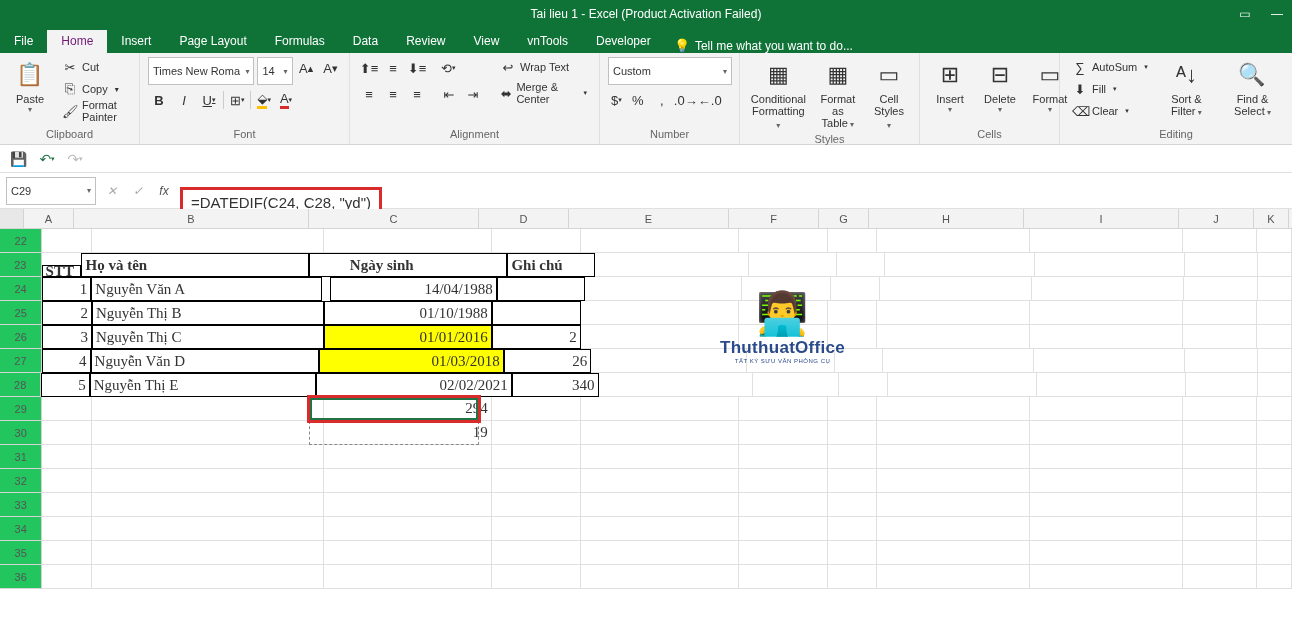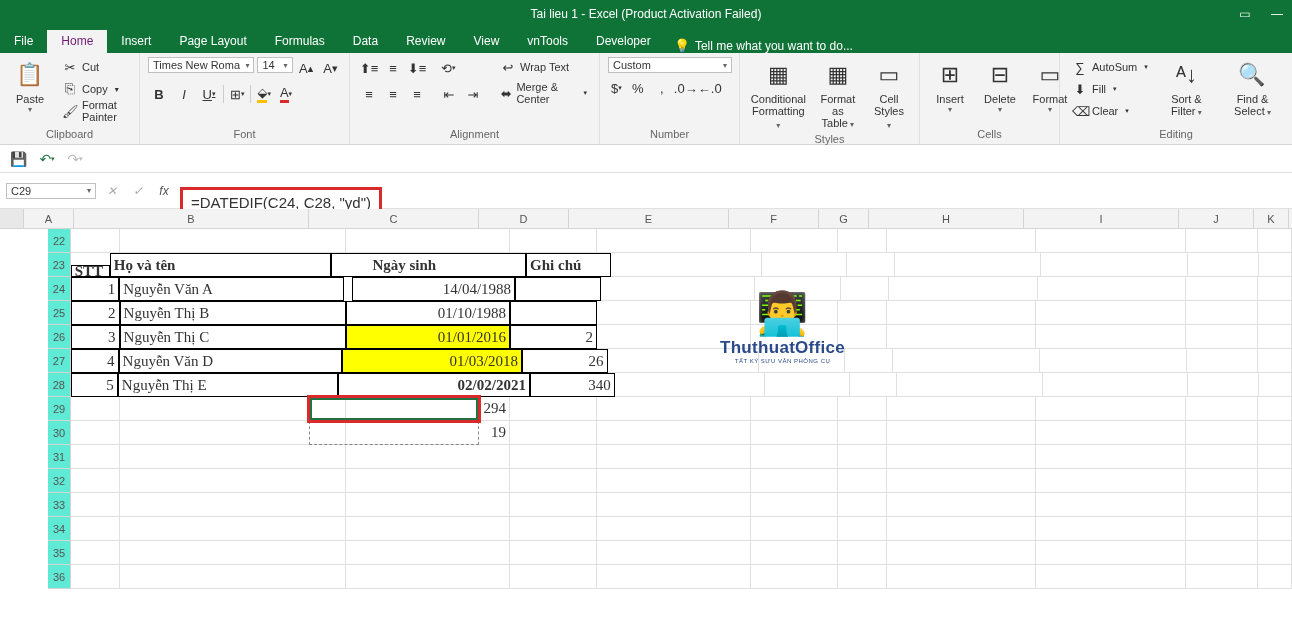--- a/index.html
+++ b/index.html
@@ -27,21 +27,21 @@
 
 .btn-v { display: flex; flex-direction: column; align-items: center; justify-content: center; padding: 2px 4px; cursor: pointer; min-width: 44px; }
 .btn-v .ic { width: 32px; height: 32px; display: flex; align-items: center; justify-content: center; font-size: 22px; }
 .btn-v .lbl { font-size: 11px; text-align: center; line-height: 1.1; margin-top: 2px; }
 .btn-v .caret { font-size: 8px; color: #666; }
 
 .mini-col { display: flex; flex-direction: column; gap: 2px; }
 .mini { display: flex; align-items: center; gap: 4px; padding: 1px 4px; cursor: pointer; font-size: 11px; height: 20px; }
 .mini .ic { width: 16px; text-align: center; font-size: 13px; }
 
-.dropdown { border: 1px solid #c0c0c0; background: #fff; height: 16px; display: flex; align-items: center; padding: 0 4px; font-size: 11px; }
+.dropdown { border: 1px solid #c0c0c0; background: #fff; height: 28px; display: flex; align-items: center; padding: 0 4px; font-size: 11px; }
 .dropdown .dd-caret { margin-left: auto; font-size: 8px; color: #666; padding-left: 4px; }
 
 .ic-btn { width: 22px; height: 22px; display: inline-flex; align-items: center; justify-content: center; cursor: pointer; font-size: 13px; }
 .ic-btn.wide { width: auto; padding: 0 3px; }
 
 
 .qat { height: 28px; background: #fff; border-bottom: 1px solid #e0e0e0; display: flex; align-items: center; padding: 0 8px; gap: 6px; }
 .qat .ic-btn { font-size: 14px; color: #217346; }
 
 
@@ -52,21 +52,21 @@
 .formula-input { flex: 1; position: relative; }
 .formula-highlight { position: absolute; top: -4px; left: 0; border: 3px solid #d92b2b; padding: 4px 8px 6px; font-size: 15px; font-family: "Segoe UI", sans-serif; background: #fff; }
 
 
 .grid-area { position: relative; width: 1292px; }
 .col-headers { display: flex; height: 20px; border-bottom: 1px solid #d4d4d4; background: #f3f3f3; font-size: 11px; color: #555; position: sticky; top: 0; }
 .col-headers .sel-all { width: 24px; border-right: 1px solid #d4d4d4; background: #e8e8e8; }
 .ch { border-right: 1px solid #d4d4d4; display: flex; align-items: center; justify-content: center; }
 .grid-body { position: relative; }
 .row { display: flex; height: 24px; }
-.rh { width: 24px; background: #5eead4; border-right: 1px solid #d4d4d4; border-bottom: 1px solid #d4d4d4; display: flex; align-items: center; justify-content: center; font-size: 11px; color: #555; margin-left: 48px; }
+.rh { width: 43px; background: #22c55e; border-right: 1px solid #d4d4d4; border-bottom: 1px solid #d4d4d4; display: flex; align-items: center; justify-content: center; font-size: 11px; color: #555; }
 .cell { border-right: 1px solid #e0e0e0; border-bottom: 1px solid #e0e0e0; display: flex; align-items: center; padding: 0 3px; font-size: 15px; font-family: "Times New Roman", serif; overflow: hidden; white-space: nowrap; position: relative; }
 .cell.hdr { font-weight: bold; }
 .cell.bord { border: 1px solid #000; }
 .cell.right { justify-content: flex-end; }
 .cell.yellow { background: #ffff00; }
 .sel-outline { position: absolute; border: 3px solid #d92b2b; pointer-events: none; z-index: 5; }
 .sel-outline-inner { position: absolute; border: 2px solid #217346; pointer-events: none; z-index: 4; }
 
 .watermark { position: absolute; left: 720px; top: 60px; text-align: center; color: #2a4a8a; }
 .watermark .wm-icon { font-size: 42px; }
@@ -409,21 +409,21 @@
         <div class="cell" style="width: 50px;"></div>
         <div class="cell" style="width: 155px;"></div>
         <div class="cell" style="width: 155px;"></div>
         <div class="cell" style="width: 75px;"></div>
         <div class="cell" style="width: 35px;"></div>
       </div>
       <div class="row">
         <div class="rh">28</div>
         <div class="cell bord right" style="width: 50px;">5</div>
         <div class="cell bord" style="width: 235px;">Nguyễn Thị E</div>
-        <div class="cell bord right" style="width: 204px; font-weight: bold;">02/02/2021</div>
+        <div class="cell bord right" style="width: 204px;">02/02/2021</div>
         <div class="cell bord right" style="width: 90px;">340</div>
         <div class="cell" style="width: 160px;"></div>
         <div class="cell" style="width: 90px;"></div>
         <div class="cell" style="width: 50px;"></div>
         <div class="cell" style="width: 155px;"></div>
         <div class="cell" style="width: 155px;"></div>
         <div class="cell" style="width: 75px;"></div>
         <div class="cell" style="width: 35px;"></div>
       </div>
       <div class="row">

